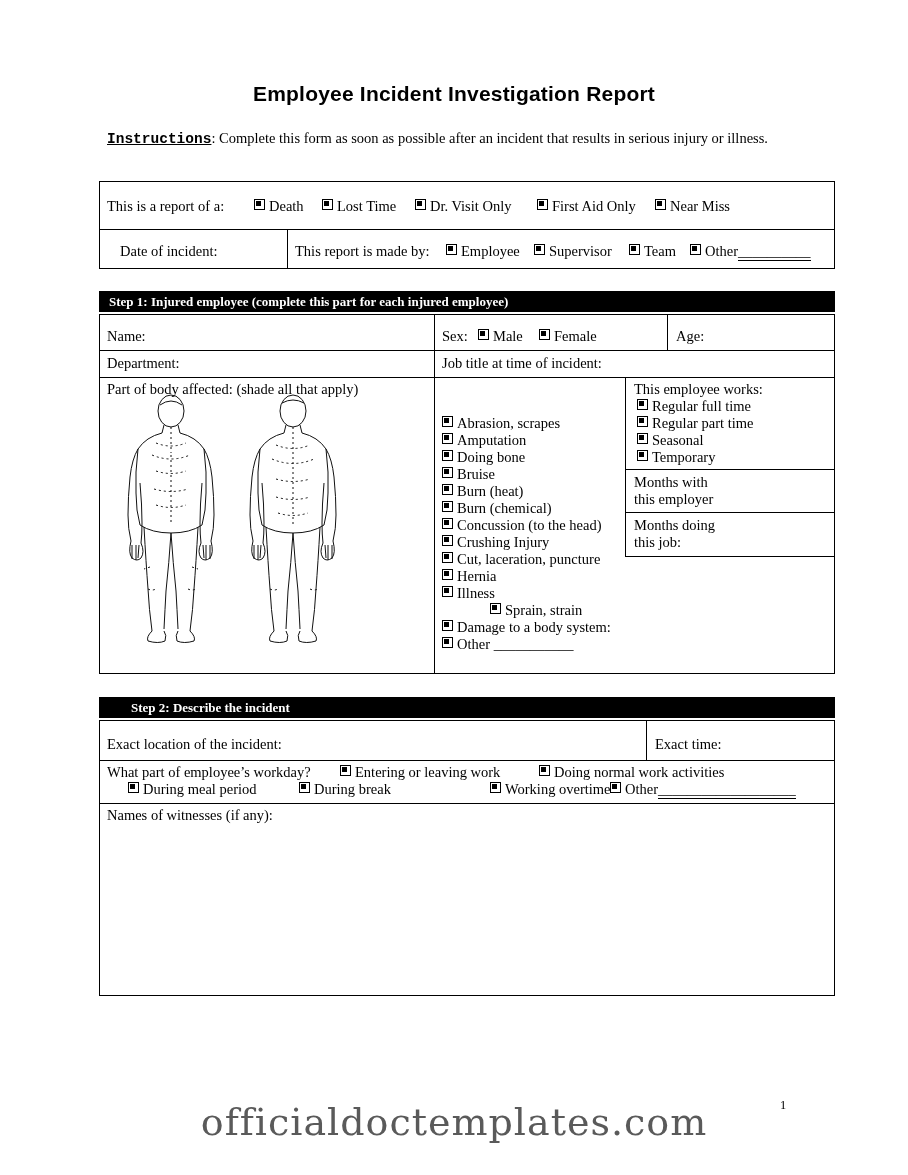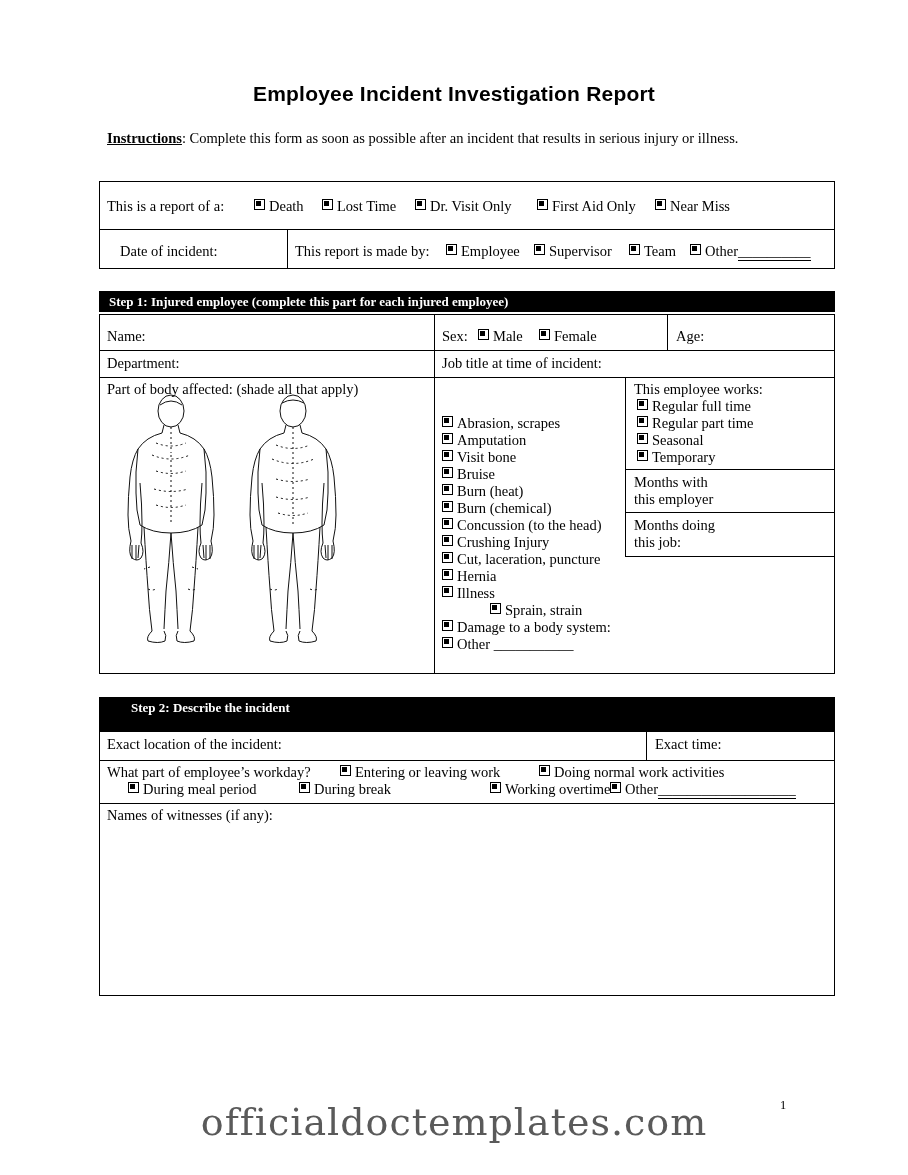--- a/index.html
+++ b/index.html
@@ -32,21 +32,21 @@
     letter-spacing: 0.2px;
   }
   .instructions {
     position: absolute;
     left: 107px;
     top: 129px;
     width: 700px;
     font-size: 14.5px;
     line-height: 19px;
   }
-  .instructions u { text-decoration: underline; font-weight: bold; }
+  .instructions u { text-decoration: underline; font-weight: bold; font-family: Liberation Mono, monospace; }
   .instructions .ital { font-style: italic; }
 
   
   .box {
     position: absolute;
     border: 1px solid #000;
     box-sizing: border-box;
   }
   .cellline {
     position: absolute;
@@ -246,21 +246,21 @@
           <path d="M28 104 q17 5 34 0" stroke-dasharray="2 3"></path>
           <path d="M30 120 q15 5 30 0" stroke-dasharray="2 3"></path>
           <path d="M22 196 q4 2 8 0 M62 196 q4 2 8 0" stroke-dasharray="2 3"></path>
         </g>
       </g>
     </svg>
   </div>
 
   <div class="txt" style="left:442px; top:415px;"><span class="cb"></span><span>Abrasion, scrapes</span></div>
   <div class="txt" style="left:442px; top:432px;"><span class="cb"></span><span>Amputation</span></div>
-  <div class="txt" style="left:442px; top:449px;"><span class="cb"></span><span>Visit bone</span></div>
+  <div class="txt" style="left:442px; top:449px;"><span class="cb"></span><span>Doing bone</span></div>
   <div class="txt" style="left:442px; top:466px;"><span class="cb"></span><span>Bruise</span></div>
   <div class="txt" style="left:442px; top:483px;"><span class="cb"></span><span>Burn (heat)</span></div>
   <div class="txt" style="left:442px; top:500px;"><span class="cb"></span><span>Burn (chemical)</span></div>
   <div class="txt" style="left:442px; top:517px;"><span class="cb"></span><span>Concussion (to the head)</span></div>
   <div class="txt" style="left:442px; top:534px;"><span class="cb"></span><span>Crushing Injury</span></div>
   <div class="txt" style="left:442px; top:551px;"><span class="cb"></span><span>Cut, laceration, puncture</span></div>
   <div class="txt" style="left:442px; top:568px;"><span class="cb"></span><span>Hernia</span></div>
   <div class="txt" style="left:442px; top:585px;"><span class="cb"></span><span>Illness</span></div>
   <div class="txt" style="left:442px; top:602px;padding-left:48px;"><span class="cb"></span><span>Sprain, strain</span></div>
   <div class="txt" style="left:442px; top:619px;"><span class="cb"></span><span>Damage to a body system:</span></div>
@@ -274,21 +274,21 @@
 
   <div class="txtw" style="left:634px; top:474px; width:190px;">
     <span>Months with</span><br>
     <span>this employer</span>
   </div>
   <div class="txtw" style="left:634px; top:517px; width:190px;">
     <span>Months doing</span><br>
     <span>this job:</span>
   </div>
 
-  <div class="stepbar" style="left:99px; top:697px; width:736px; height:35px;padding-left:32px;">Step 2:  Describe the incident</div>
+  <div class="stepbar" style="left:99px; top:697px; width:736px; height:21px;padding-left:32px;">Step 2:  Describe the incident</div>
 
   <div class="box" style="left:99px; top:720px; width:736px; height:276px;"></div>
   <div class="cellline" style="left:99px; top:760px; width:736px; height:1px;"></div>
   <div class="cellline" style="left:646px; top:720px; width:1px; height:40px;"></div>
   <div class="cellline" style="left:99px; top:803px; width:736px; height:1px;"></div>
 
   <div class="txt" style="left:107px; top:736px;">Exact location of the incident:</div>
   <div class="txt" style="left:655px; top:736px;">Exact time:</div>
 
   <div class="txt" style="left:107px; top:764px;">What part of employee’s workday?</div>

